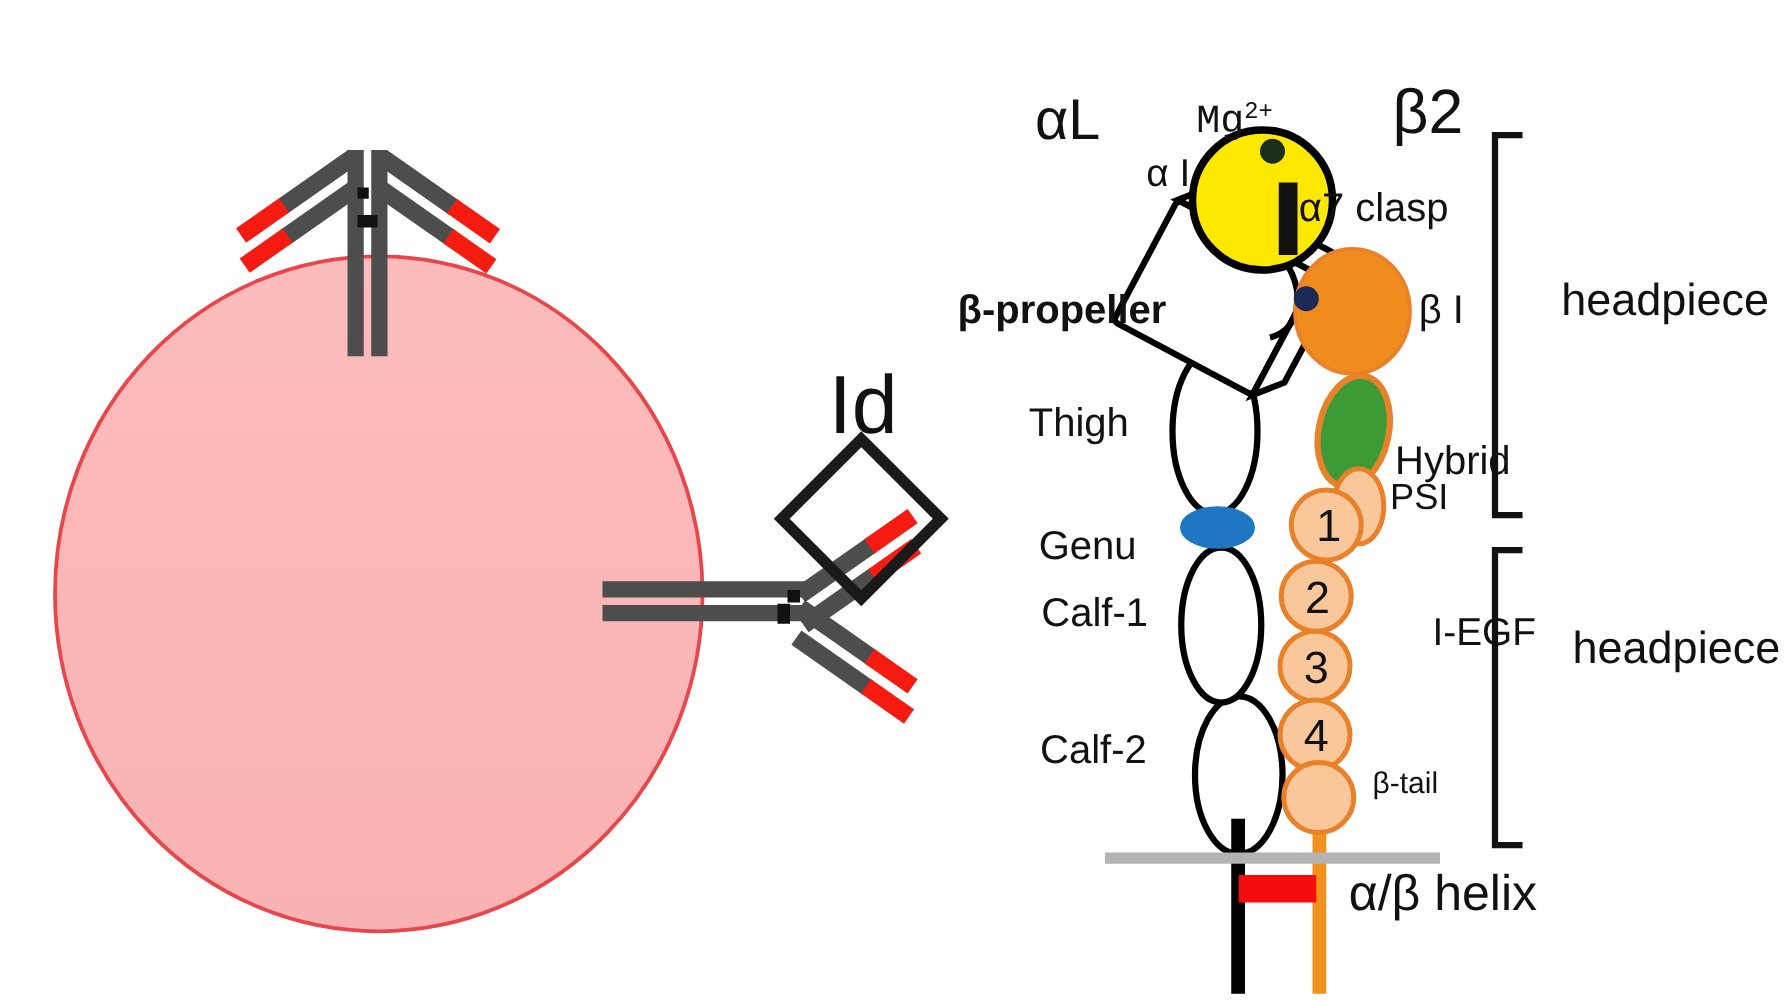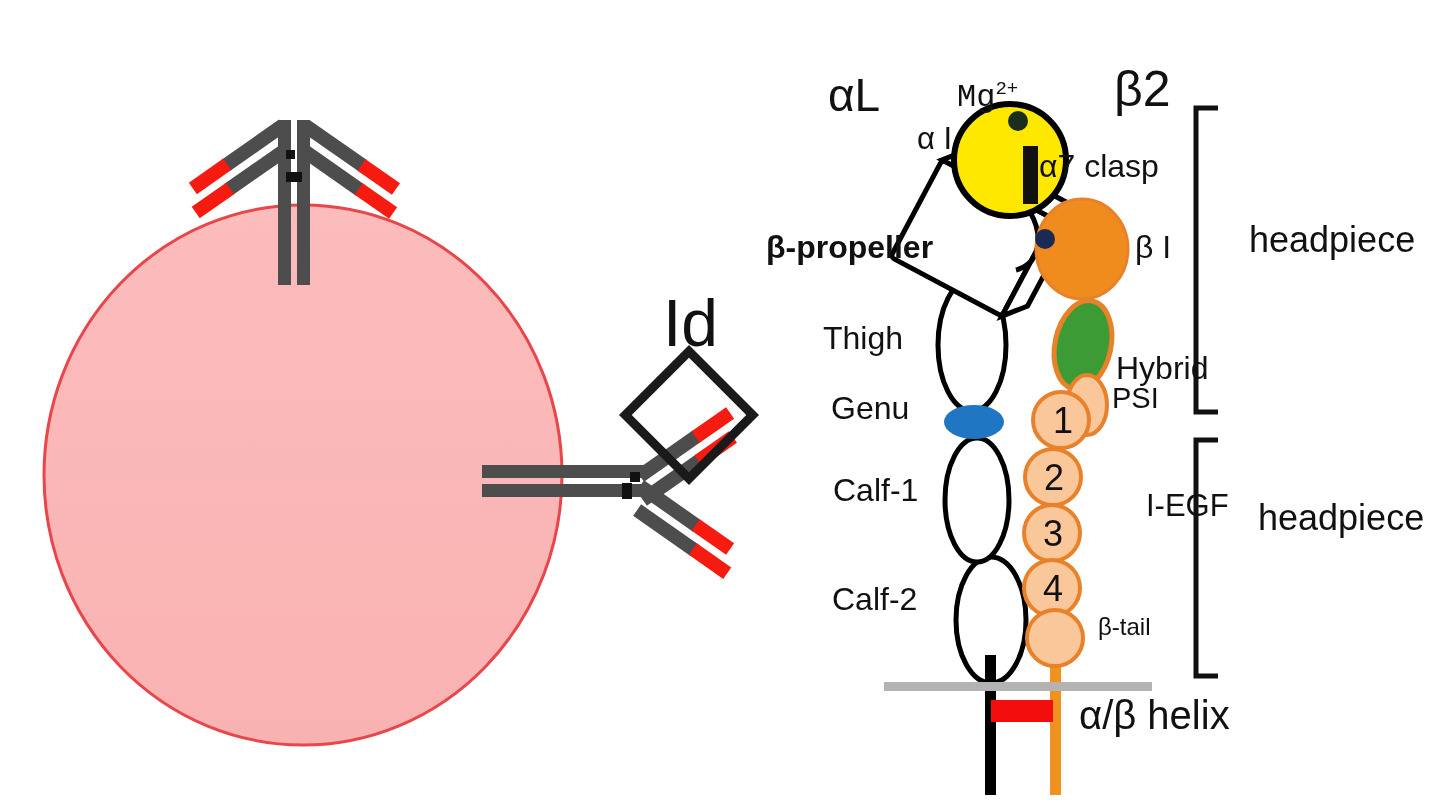--- a/index.html
+++ b/index.html
@@ -151,21 +151,21 @@
   <div class="lbl" style="left:1135px;top:231px;font-size:32px;">β I</div>
 
   <div class="lbl" style="left:766px;top:231px;font-size:32px;font-weight:bold;">β-propeller</div>
 
   <div class="lbl" style="left:1116px;top:328px;font-size:32px;margin-top:24px;">Hybrid</div>
 
   <div class="lbl" style="left:823px;top:322px;font-size:32px;">Thigh</div>
 
   <div class="lbl" style="left:1112px;top:384px;font-size:29px;">PSI</div>
 
-  <div class="lbl" style="left:831px;top:392px;font-size:32px;">Genu</div>
+  <div class="lbl" style="left:831px;top:420px;font-size:32px;">Genu</div>
 
   <div class="lbl" style="left:833px;top:474px;font-size:32px;">Calf-1</div>
 
   <div class="lbl" style="left:1111px;top:490px;font-size:31px;margin-left:35px;">I-EGF</div>
 
   <div class="lbl" style="left:832px;top:583px;font-size:32px;">Calf-2</div>
 
   <div class="lbl" style="left:1098px;top:615px;font-size:24px;">β-tail</div>
 
   <div class="lbl" style="left:1053px;top:403px;font-size:36px;">1</div>

